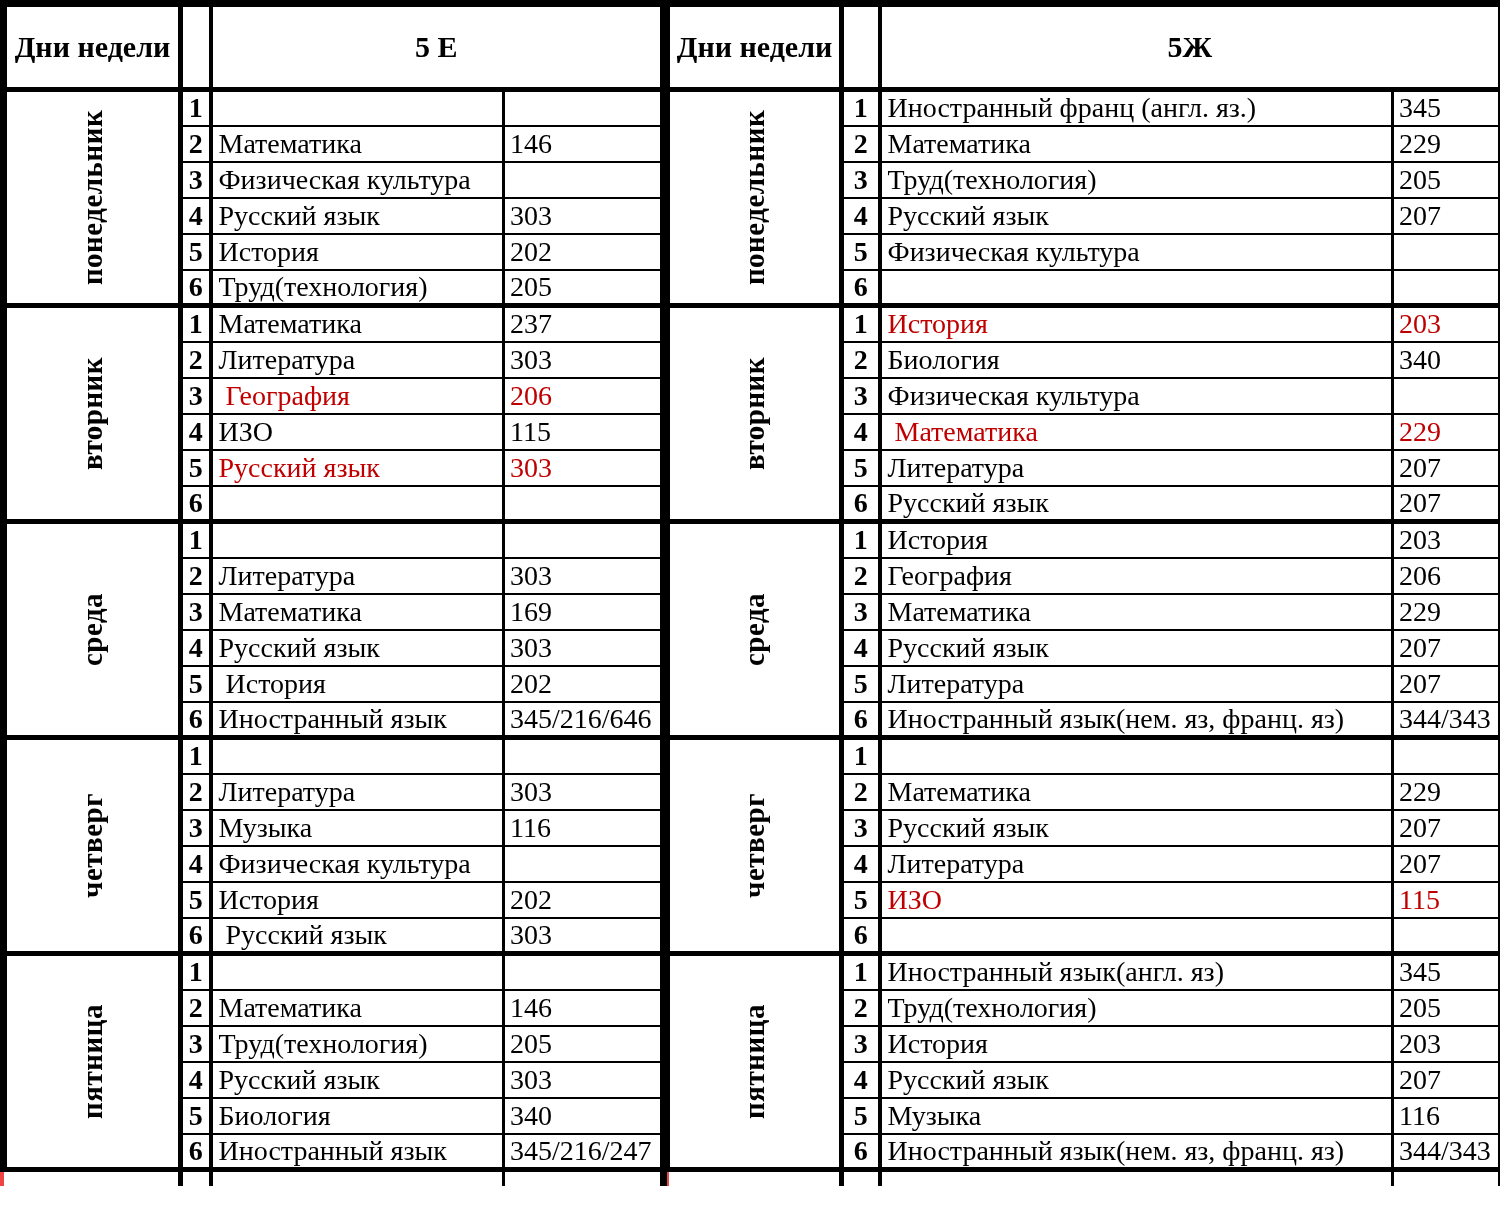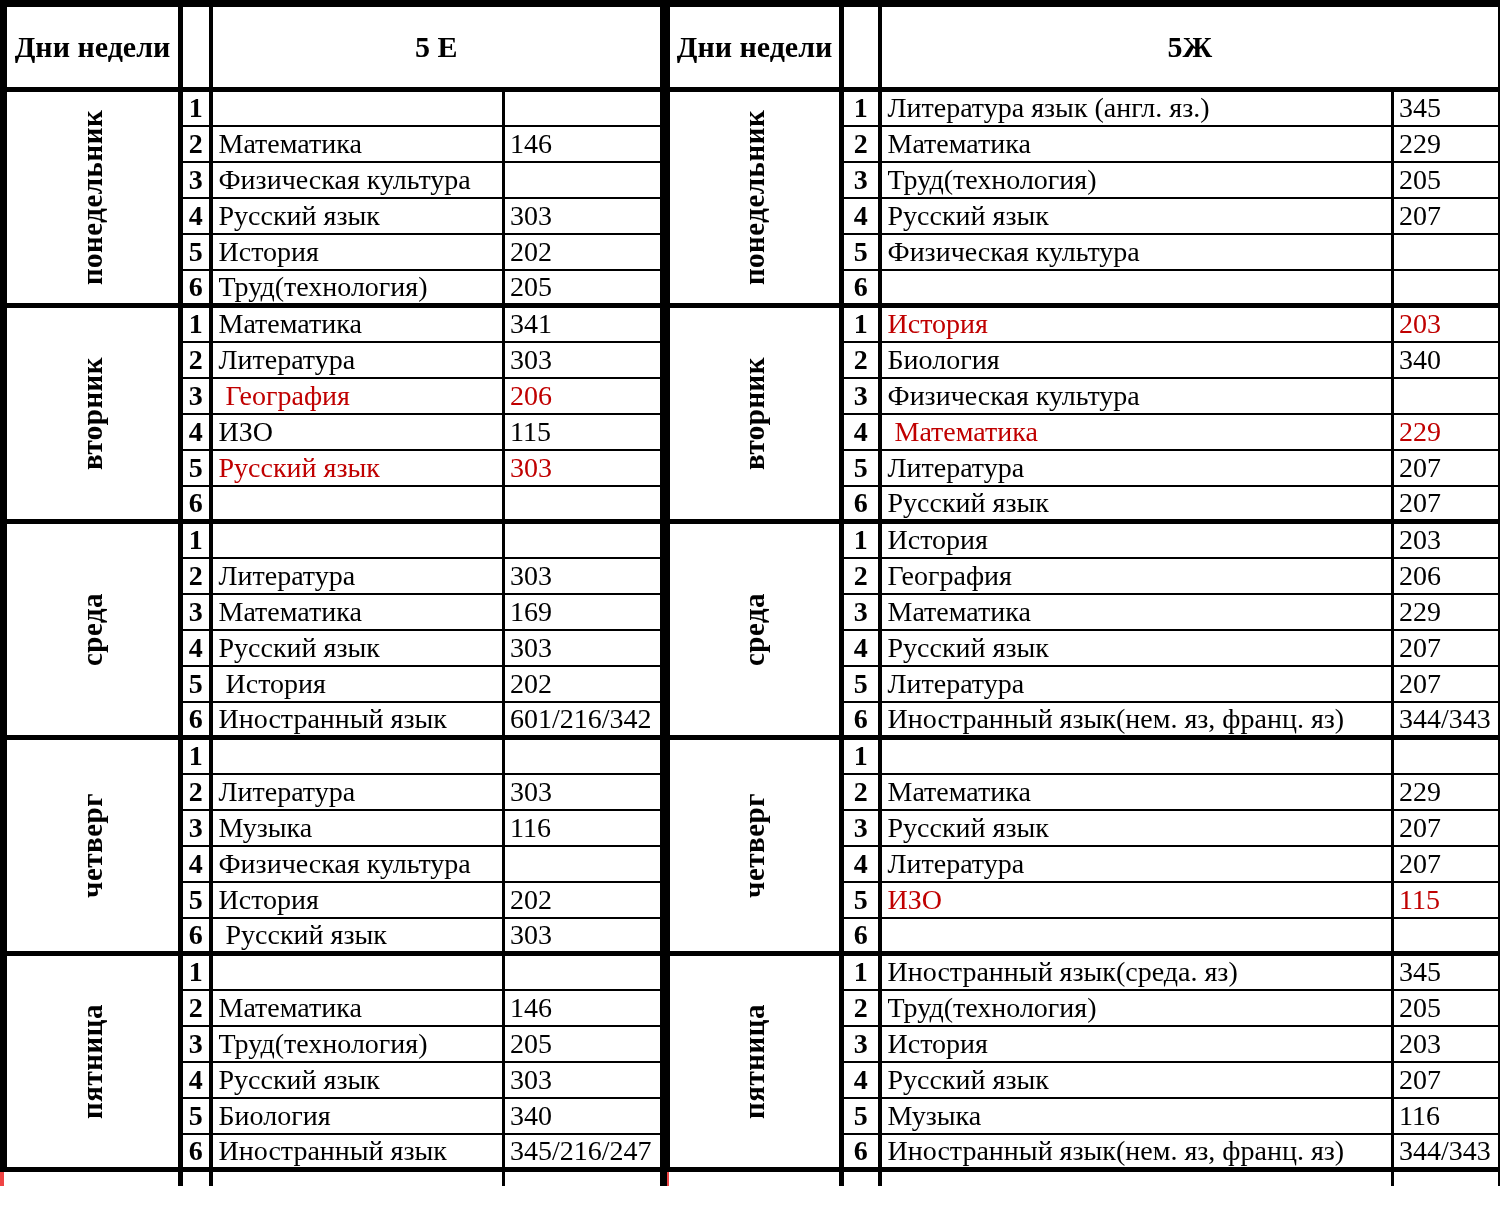--- a/index.html
+++ b/index.html
@@ -80,21 +80,21 @@
             <td class="num">6</td>
             <td class="subj">Труд(технология)</td>
             <td class="room">205</td>
           </tr>
           <tr class="lesson">
             <td rowspan="6" class="day">
               <span class="vert">вторник</span>
             </td>
             <td class="num">1</td>
             <td class="subj">Математика</td>
-            <td class="room">341</td>
+            <td class="room">237</td>
           </tr>
           <tr class="lesson">
             <td class="num">2</td>
             <td class="subj">Литература</td>
             <td class="room">303</td>
           </tr>
           <tr class="lesson">
             <td class="num">3</td>
             <td class="subj red"> География</td>
             <td class="room red">206</td>
@@ -138,21 +138,21 @@
             <td class="room">303</td>
           </tr>
           <tr class="lesson">
             <td class="num">5</td>
             <td class="subj"> История</td>
             <td class="room">202</td>
           </tr>
           <tr class="lesson last">
             <td class="num">6</td>
             <td class="subj">Иностранный язык</td>
-            <td class="room">601/216/342</td>
+            <td class="room">345/216/646</td>
           </tr>
           <tr class="lesson">
             <td rowspan="6" class="day">
               <span class="vert">четверг</span>
             </td>
             <td class="num">1</td>
             <td class="subj"></td>
             <td class="room"></td>
           </tr>
           <tr class="lesson">
@@ -232,21 +232,21 @@
           <tr class="header-row">
             <td class="day-head">Дни недели</td>
             <td class="num-head"></td>
             <td colspan="2" class="class-head">5Ж</td>
           </tr>
           <tr class="lesson">
             <td rowspan="6" class="day">
               <span class="vert">понедельник</span>
             </td>
             <td class="num">1</td>
-            <td class="subj">Литература язык (англ. яз.)</td>
+            <td class="subj">Иностранный франц (англ. яз.)</td>
             <td class="room">345</td>
           </tr>
           <tr class="lesson">
             <td class="num">2</td>
             <td class="subj">Математика</td>
             <td class="room">229</td>
           </tr>
           <tr class="lesson">
             <td class="num">3</td>
             <td class="subj">Труд(технология)</td>
@@ -364,21 +364,21 @@
           <tr class="lesson last">
             <td class="num">6</td>
             <td class="subj"></td>
             <td class="room"></td>
           </tr>
           <tr class="lesson">
             <td rowspan="6" class="day">
               <span class="vert">пятница</span>
             </td>
             <td class="num">1</td>
-            <td class="subj">Иностранный язык(среда. яз)</td>
+            <td class="subj">Иностранный язык(англ. яз)</td>
             <td class="room">345</td>
           </tr>
           <tr class="lesson">
             <td class="num">2</td>
             <td class="subj">Труд(технология)</td>
             <td class="room">205</td>
           </tr>
           <tr class="lesson">
             <td class="num">3</td>
             <td class="subj">История</td>

